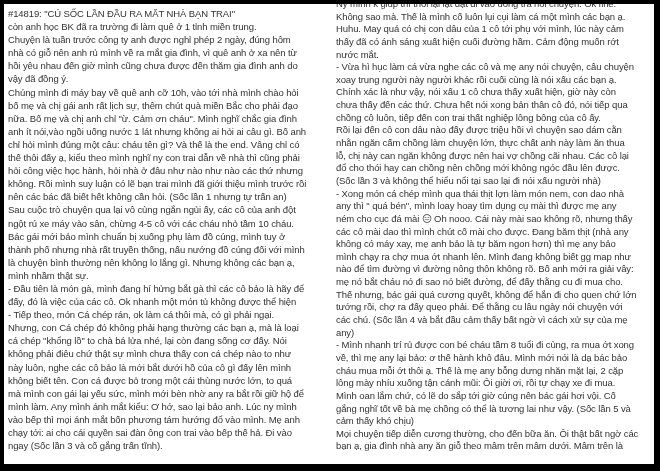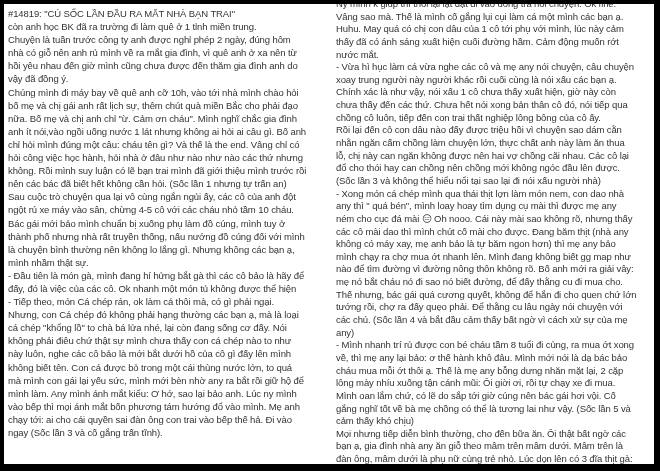--- a/index.html
+++ b/index.html
@@ -45,20 +45,21 @@
           <div class="line">còn anh học BK đã ra trường đi làm quê ở 1 tỉnh miền trung.</div>
           <div class="line">Chuyện là tuần trước công ty anh được nghỉ phép 2 ngày, đúng hôm</div>
           <div class="line">nhà có giỗ nên anh rủ mình về ra mắt gia đình, vì quê anh ở xa nên từ</div>
           <div class="line">hồi yêu nhau đến giờ mình cũng chưa được đến thăm gia đình anh do</div>
           <div class="line">vậy đã đồng ý.</div>
           <div class="line">Chúng mình đi máy bay về quê anh cỡ 10h, vào tới nhà mình chào hỏi</div>
           <div class="line">bố mẹ và chị gái anh rất lịch sự, thêm chút quà miền Bắc cho phải đạo</div>
           <div class="line">nữa. Bố mẹ và chị anh chỉ "ừ. Cảm ơn cháu". Mình nghĩ chắc gia đình</div>
           <div class="line">anh ít nói,vào ngồi uống nước 1 lát nhưng không ai hỏi ai câu gì. Bố anh</div>
           <div class="line">chỉ hỏi mình đúng một câu: cháu tên gì? Và thế là the end. Vâng chỉ có</div>
+          <div class="line">thế thôi đấy ạ, kiểu theo mình nghĩ ny con trai dẫn về nhà thì cũng phải</div>
           <div class="line">hỏi công việc học hành, hỏi nhà ở đâu như nào như nào các thứ nhưng</div>
           <div class="line">không. Rồi mình suy luận có lẽ bạn trai mình đã giới thiệu mình trước rồi</div>
           <div class="line">nên các bác đã biết hết không cần hỏi. (Sốc lần 1 nhưng tự trấn an)</div>
           <div class="line">Sau cuộc trò chuyện qua lại vô cùng ngắn ngủi ấy, các cô của anh đột</div>
           <div class="line">ngột rú xe máy vào sân, chừng 4-5 cô với các cháu nhỏ tầm 10 cháu.</div>
           <div class="line">Bác gái mới bảo mình chuẩn bị xuống phụ làm đồ cúng, mình tuy ở</div>
           <div class="line">thành phố nhưng nhà rất truyền thống, nấu nướng đồ cúng đối với mình</div>
           <div class="line">là chuyện bình thường nên không lo lắng gì. Nhưng không các bạn ạ,</div>
           <div class="line">mình nhầm thật sự.</div>
           <div class="line">- Đầu tiên là món gà, mình đang hí hửng bắt gà thì các cô bảo là hãy để</div>
@@ -72,21 +73,21 @@
           <div class="line">mà mình con gái lại yếu sức, mình mới bèn nhờ any ra bắt rồi giữ hộ để</div>
           <div class="line">mình làm. Any mình ánh mắt kiểu: Ơ hớ, sao lại bảo anh. Lúc ny mình</div>
           <div class="line">vào bếp thì mọi ánh mắt bốn phương tám hướng đổ vào mình. Mẹ anh</div>
           <div class="line">chạy tới: ai cho cái quyền sai đàn ông con trai vào bếp thế hả. Đi vào</div>
           <div class="line">ngay (Sốc lần 3 và cố gắng trấn tĩnh).</div>
         </div>
     </div>
     <div class="col col-right">
       <div>
           <div class="line">Ny mình k giúp thì thôi lại lật đật đi vào uống trà nói chuyện. Ok fine.</div>
-          <div class="line">Vâng sao mà. Thế là mình cố gắng lụi cụi làm cá một mình các bạn ạ.</div>
+          <div class="line">Không sao mà. Thế là mình cố luôn lụi cụi làm cá một mình các bạn ạ.</div>
           <div class="line">Huhu. May quá có chị con dâu của 1 cô tới phụ với mình, lúc này cảm</div>
           <div class="line">thấy đã có ánh sáng xuất hiện cuối đường hầm. Cảm động muốn rớt</div>
           <div class="line">nước mắt.</div>
           <div class="line">- Vừa hì hục làm cá vừa nghe các cô và mẹ any nói chuyện, câu chuyện</div>
           <div class="line">xoay trung người này người khác rồi cuối cùng là nói xấu các bạn ạ.</div>
           <div class="line">Chính xác là như vậy, nói xấu 1 cô chưa thấy xuất hiện, giờ này còn</div>
           <div class="line">chưa thấy đến các thứ. Chưa hết nói xong bản thân cô đó, nói tiếp qua</div>
           <div class="line">chồng cô luôn, tiếp đến con trai thất nghiệp lông bông của cô ấy.</div>
           <div class="line">Rồi lại đến cô con dâu nào đấy được triệu hồi vì chuyện sao dám cằn</div>
           <div class="line">nhằn ngăn cấm chồng làm chuyện lớn, thực chất anh này làm ăn thua</div>
@@ -105,19 +106,18 @@
           <div class="line">tướng rồi, chợ ra đấy quẹo phải. Để thằng cu lâu ngày nói chuyện với</div>
           <div class="line">các chú. (Sốc lần 4 và bắt đầu cảm thấy bất ngờ vì cách xử sự của mẹ</div>
           <div class="line">any)</div>
           <div class="line">- Mình nhanh trí rủ được con bé cháu tầm 8 tuổi đi cùng, ra mua ớt xong</div>
           <div class="line">về, thì mẹ any lại bảo: ơ thế hành khô đâu. Mình mới nói là dạ bác bảo</div>
           <div class="line">cháu mua mỗi ớt thôi ạ. Thế là mẹ any bỗng dưng nhăn mặt lại, 2 cặp</div>
           <div class="line">lông mày nhíu xuống tận cánh mũi: Ôi giời ơi, rồi tự chạy xe đi mua.</div>
           <div class="line">Mình oan lắm chứ, có lẽ do sắp tới giờ cúng nên bác gái hơi vội. Cố</div>
           <div class="line">gắng nghĩ tốt về bà mẹ chồng có thể là tương lai như vậy. (Sốc lần 5 và</div>
           <div class="line">cảm thấy khó chịu)</div>
-          <div class="line">Mọi nhưng tiếp diễn bình thường, cho đến bữa ăn. Ôi thật bất ngờ các</div>
+          <div class="line">Mọi chuyện tiếp diễn cương thường, cho đến bữa ăn. Ôi thật bất ngờ các</div>
           <div class="line">bạn ạ, gia đình nhà any ăn giỗ theo mâm trên mâm dưới. Mâm trên là</div>
-          <div class="line">đàn ông, mâm dưới là phụ nữ cùng trẻ nhỏ. Lúc dọn lên có 3 đĩa thịt gà:</div>
         </div>
     </div>
   </div>
 </div>
 
 </body></html>

